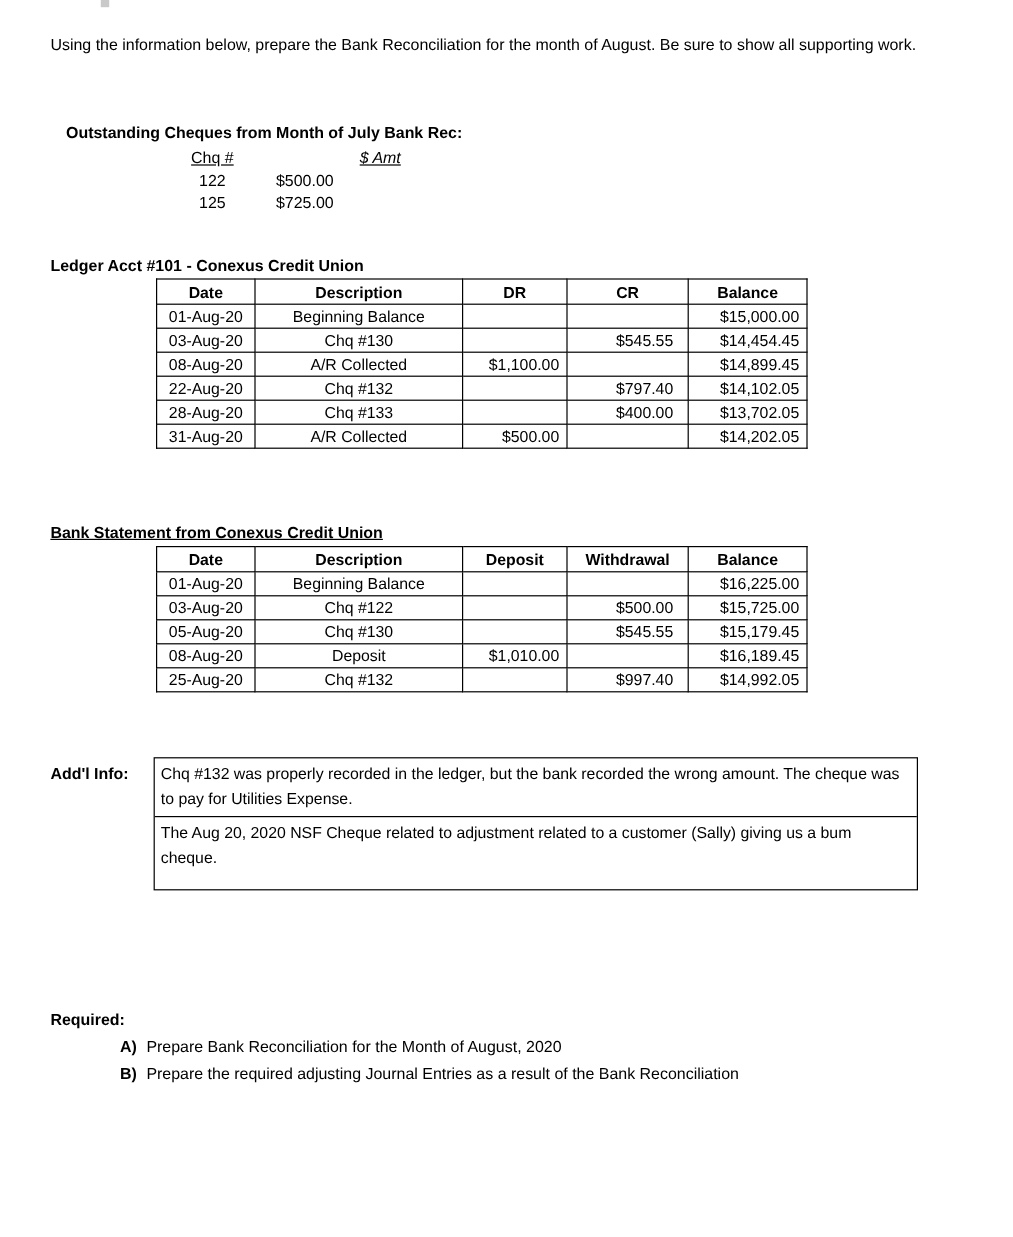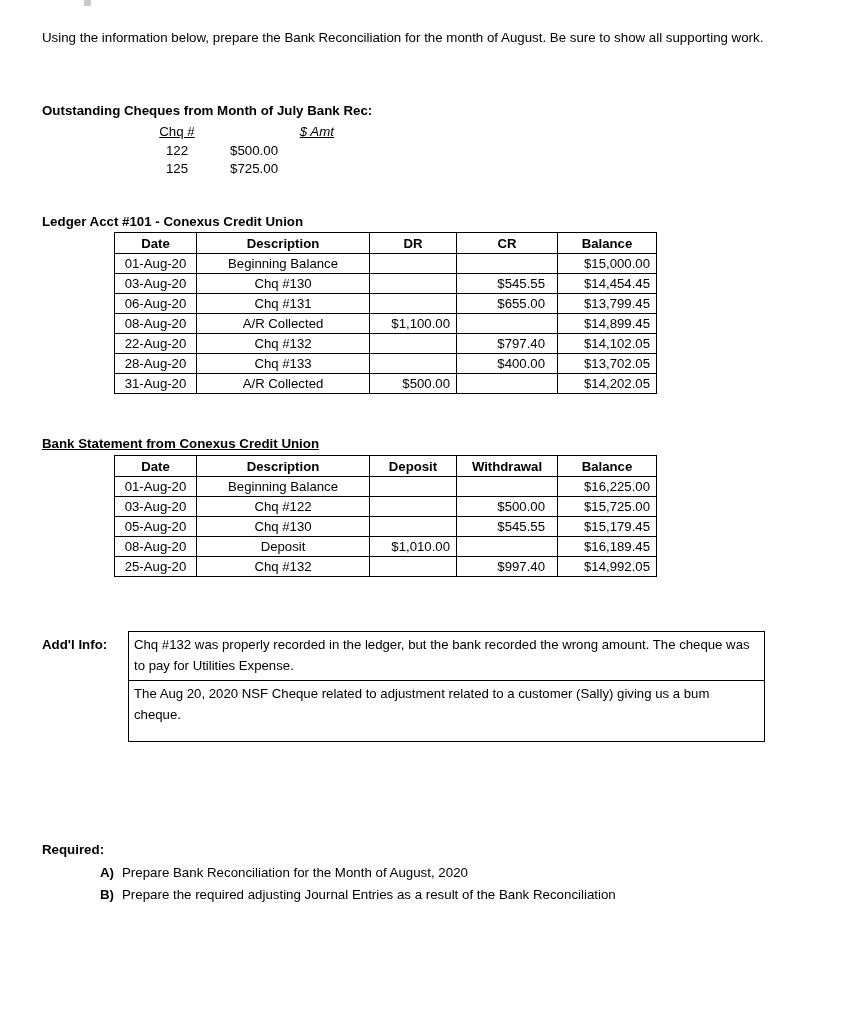--- a/index.html
+++ b/index.html
@@ -45,21 +45,21 @@
   }
 
   .section-heading {
     position: absolute;
     font-weight: bold;
     font-size: 13.3px;
     white-space: nowrap;
   }
 
   
-  #outstanding-heading { left: 42px; top: 103px; }
+  #outstanding-heading { left: 55px; top: 103px; }
 
   .chq-list {
     position: absolute;
     left: 146px;
     top: 124px;
     border-collapse: collapse;
     font-size: 13.3px;
   }
   .chq-list td {
     padding: 0 0 3px 0;
@@ -74,21 +74,21 @@
     padding-bottom: 4px;
   }
   .chq-list tr.head td.col-amt { text-align: right; padding-left: 22px; font-style: italic; }
 
   
   #ledger-heading { left: 42px; top: 214px; }
   #bank-heading   { left: 42px; top: 436px; text-decoration: underline; }
 
   table.acct {
     position: absolute;
-    left: 114px;
+    left: 130px;
     border-collapse: collapse;
     font-size: 13.2px;
     table-layout: fixed;
   }
   #ledger-table { top: 232px; }
   #bank-table   { top: 455px; }
 
   table.acct th, table.acct td {
     border: 1.3px solid #000;
     height: 20px;
@@ -216,27 +216,20 @@
         <td class="c-num"></td>
         <td class="c-num2"></td>
         <td class="c-bal">$15,000.00</td>
       </tr>
       <tr>
         <td class="c-date">03-Aug-20</td>
         <td class="c-desc">Chq #130</td>
         <td class="c-num"></td>
         <td class="c-num2">$545.55</td>
         <td class="c-bal">$14,454.45</td>
-      </tr>
-      <tr>
-        <td class="c-date">06-Aug-20</td>
-        <td class="c-desc">Chq #131</td>
-        <td class="c-num"></td>
-        <td class="c-num2">$655.00</td>
-        <td class="c-bal">$13,799.45</td>
       </tr>
       <tr>
         <td class="c-date">08-Aug-20</td>
         <td class="c-desc">A/R Collected</td>
         <td class="c-num">$1,100.00</td>
         <td class="c-num2"></td>
         <td class="c-bal">$14,899.45</td>
       </tr>
       <tr>
         <td class="c-date">22-Aug-20</td>

